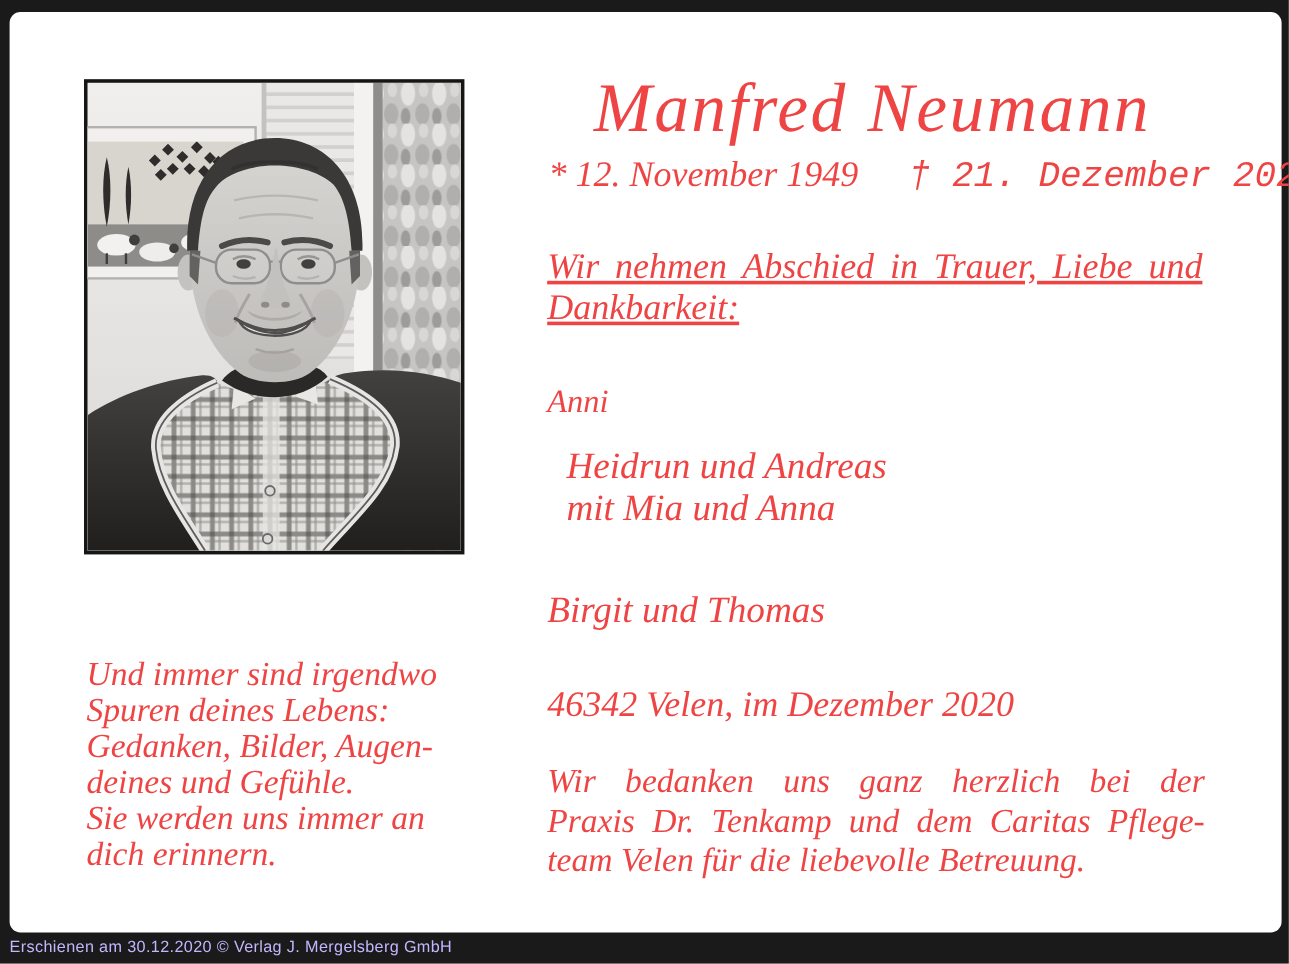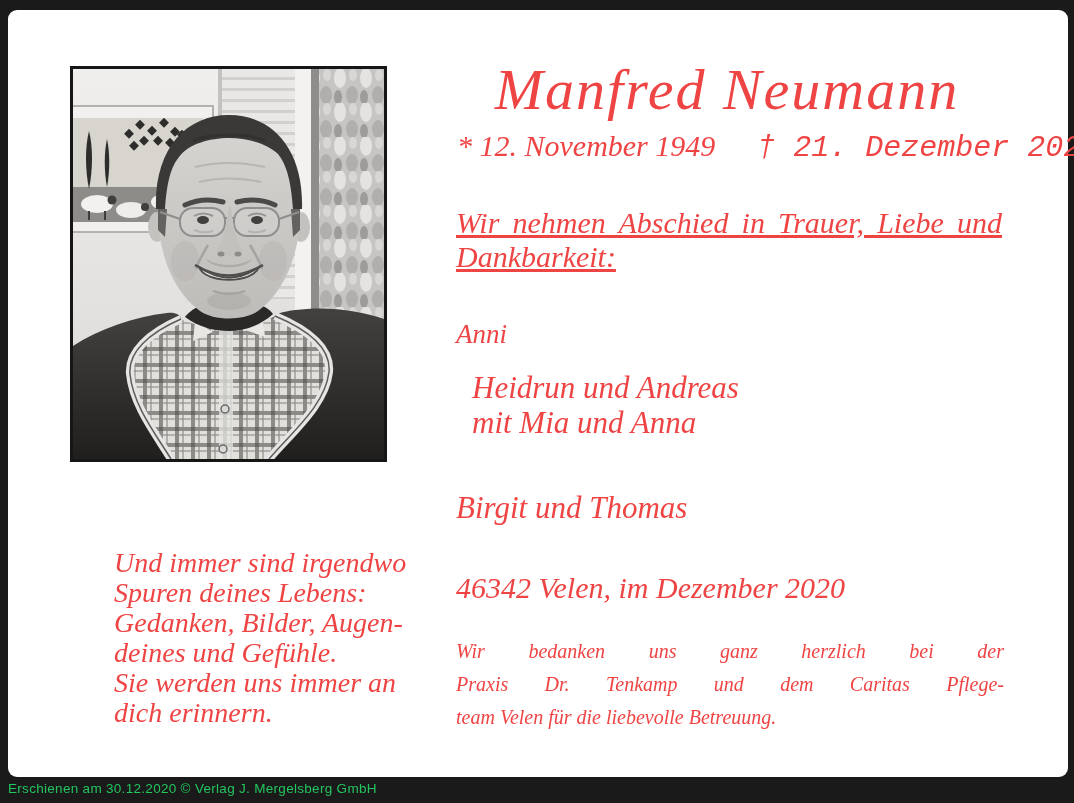--- a/index.html
+++ b/index.html
@@ -29,36 +29,36 @@
     top:206px;left:456px;width:546px;
     font-size:30px;line-height:34px;text-decoration:underline;
   }
   .jline{text-align:justify;text-align-last:justify;}
   .mourner-anni{top:319px;left:456px;font-size:27px;white-space:nowrap;}
   .mourner-2{top:370px;left:472px;font-size:31px;line-height:35px;}
   .mourner-3{top:458px;left:456px;font-size:31px;line-height:35px;margin-top:32px;}
   .city-date{top:571px;left:456px;font-size:30px;white-space:nowrap;font-style:italic;}
   .thanks{
     top:635px;left:456px;width:548px;
-    font-size:20px;line-height:33px;
+    font-size:28px;line-height:33px;
   }
   .poem{
     top:548px;left:72px;width:332px;
-    font-size:28px;line-height:30px;margin-left:42px;
+    font-size:28px;line-height:30px;
   }
   .poem div{white-space:nowrap;}
   .photo{
     position:absolute;left:70px;top:66px;width:317px;height:396px;
     border:3px solid #161616;box-sizing:border-box;background:#e7e6e4;
   }
   .photo svg{display:block;width:100%;height:100%;}
   .footer-credit{
     position:absolute;left:8px;top:781px;
     font-family:"Liberation Sans", sans-serif;
-    font-size:13.5px;color:#22c55e;letter-spacing:0.3px;
+    font-size:13.5px;color:#c4b5fd;letter-spacing:0.3px;
     white-space:nowrap;
   }
   .nowrap{white-space:nowrap;}
 </style>
 </head>
 <body>
 
 <div class="card"></div>
 
 <figure class="photo" style="margin:0">

